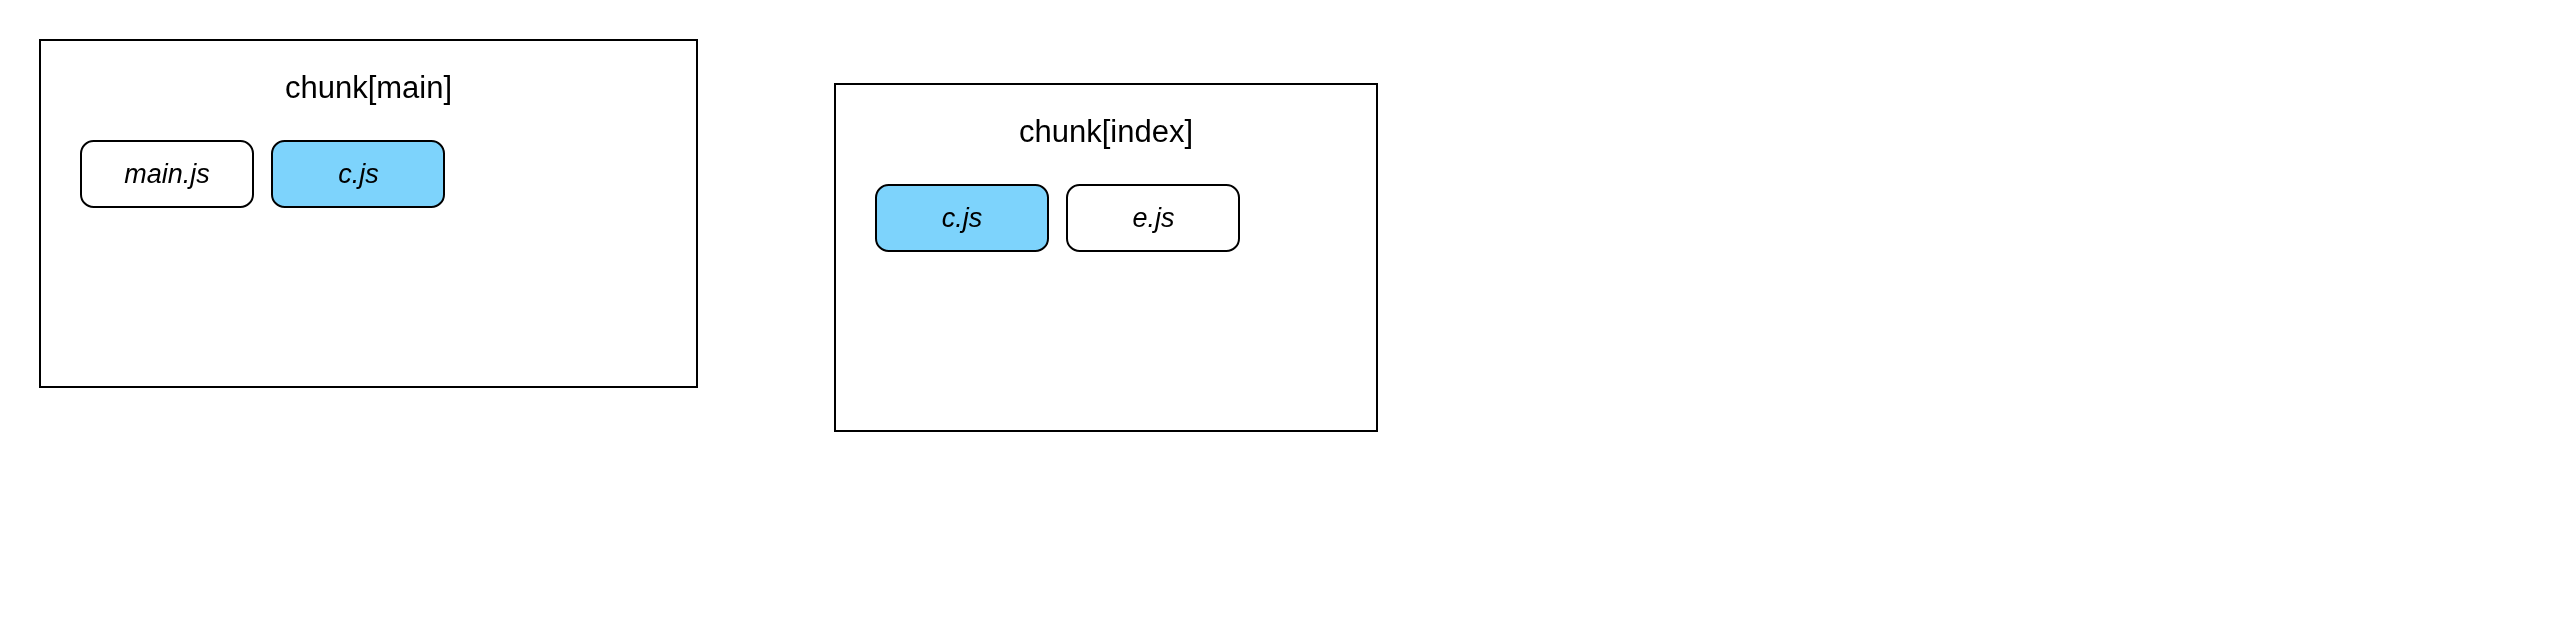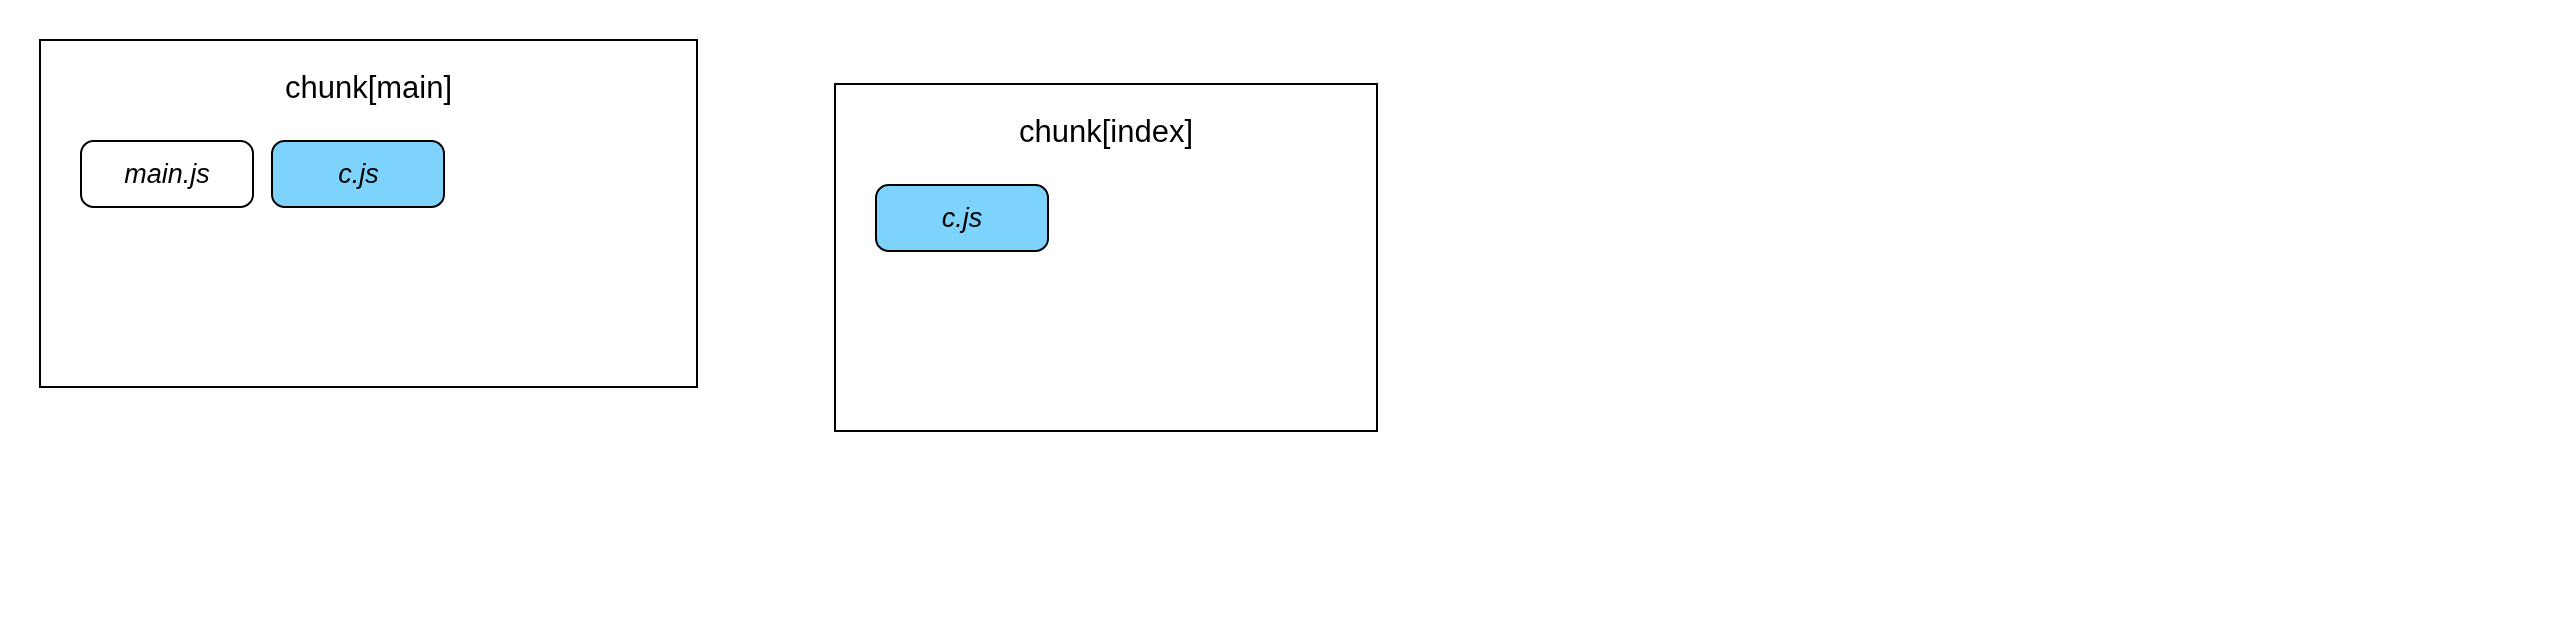--- a/index.html
+++ b/index.html
@@ -70,17 +70,18 @@
     <div class="modules-grid">
       <div class="module-box">main.js</div>
       <div class="module-box highlighted">c.js</div>
     </div>
   </div>
 
   <div class="chunk-box chunk-index">
     <div class="chunk-title">chunk[index]</div>
     <div class="modules-grid">
       <div class="module-box highlighted">c.js</div>
+      <div class="module-box">e.js</div>
     </div>
   </div>
 
 </div>
 
 
 </body></html>

